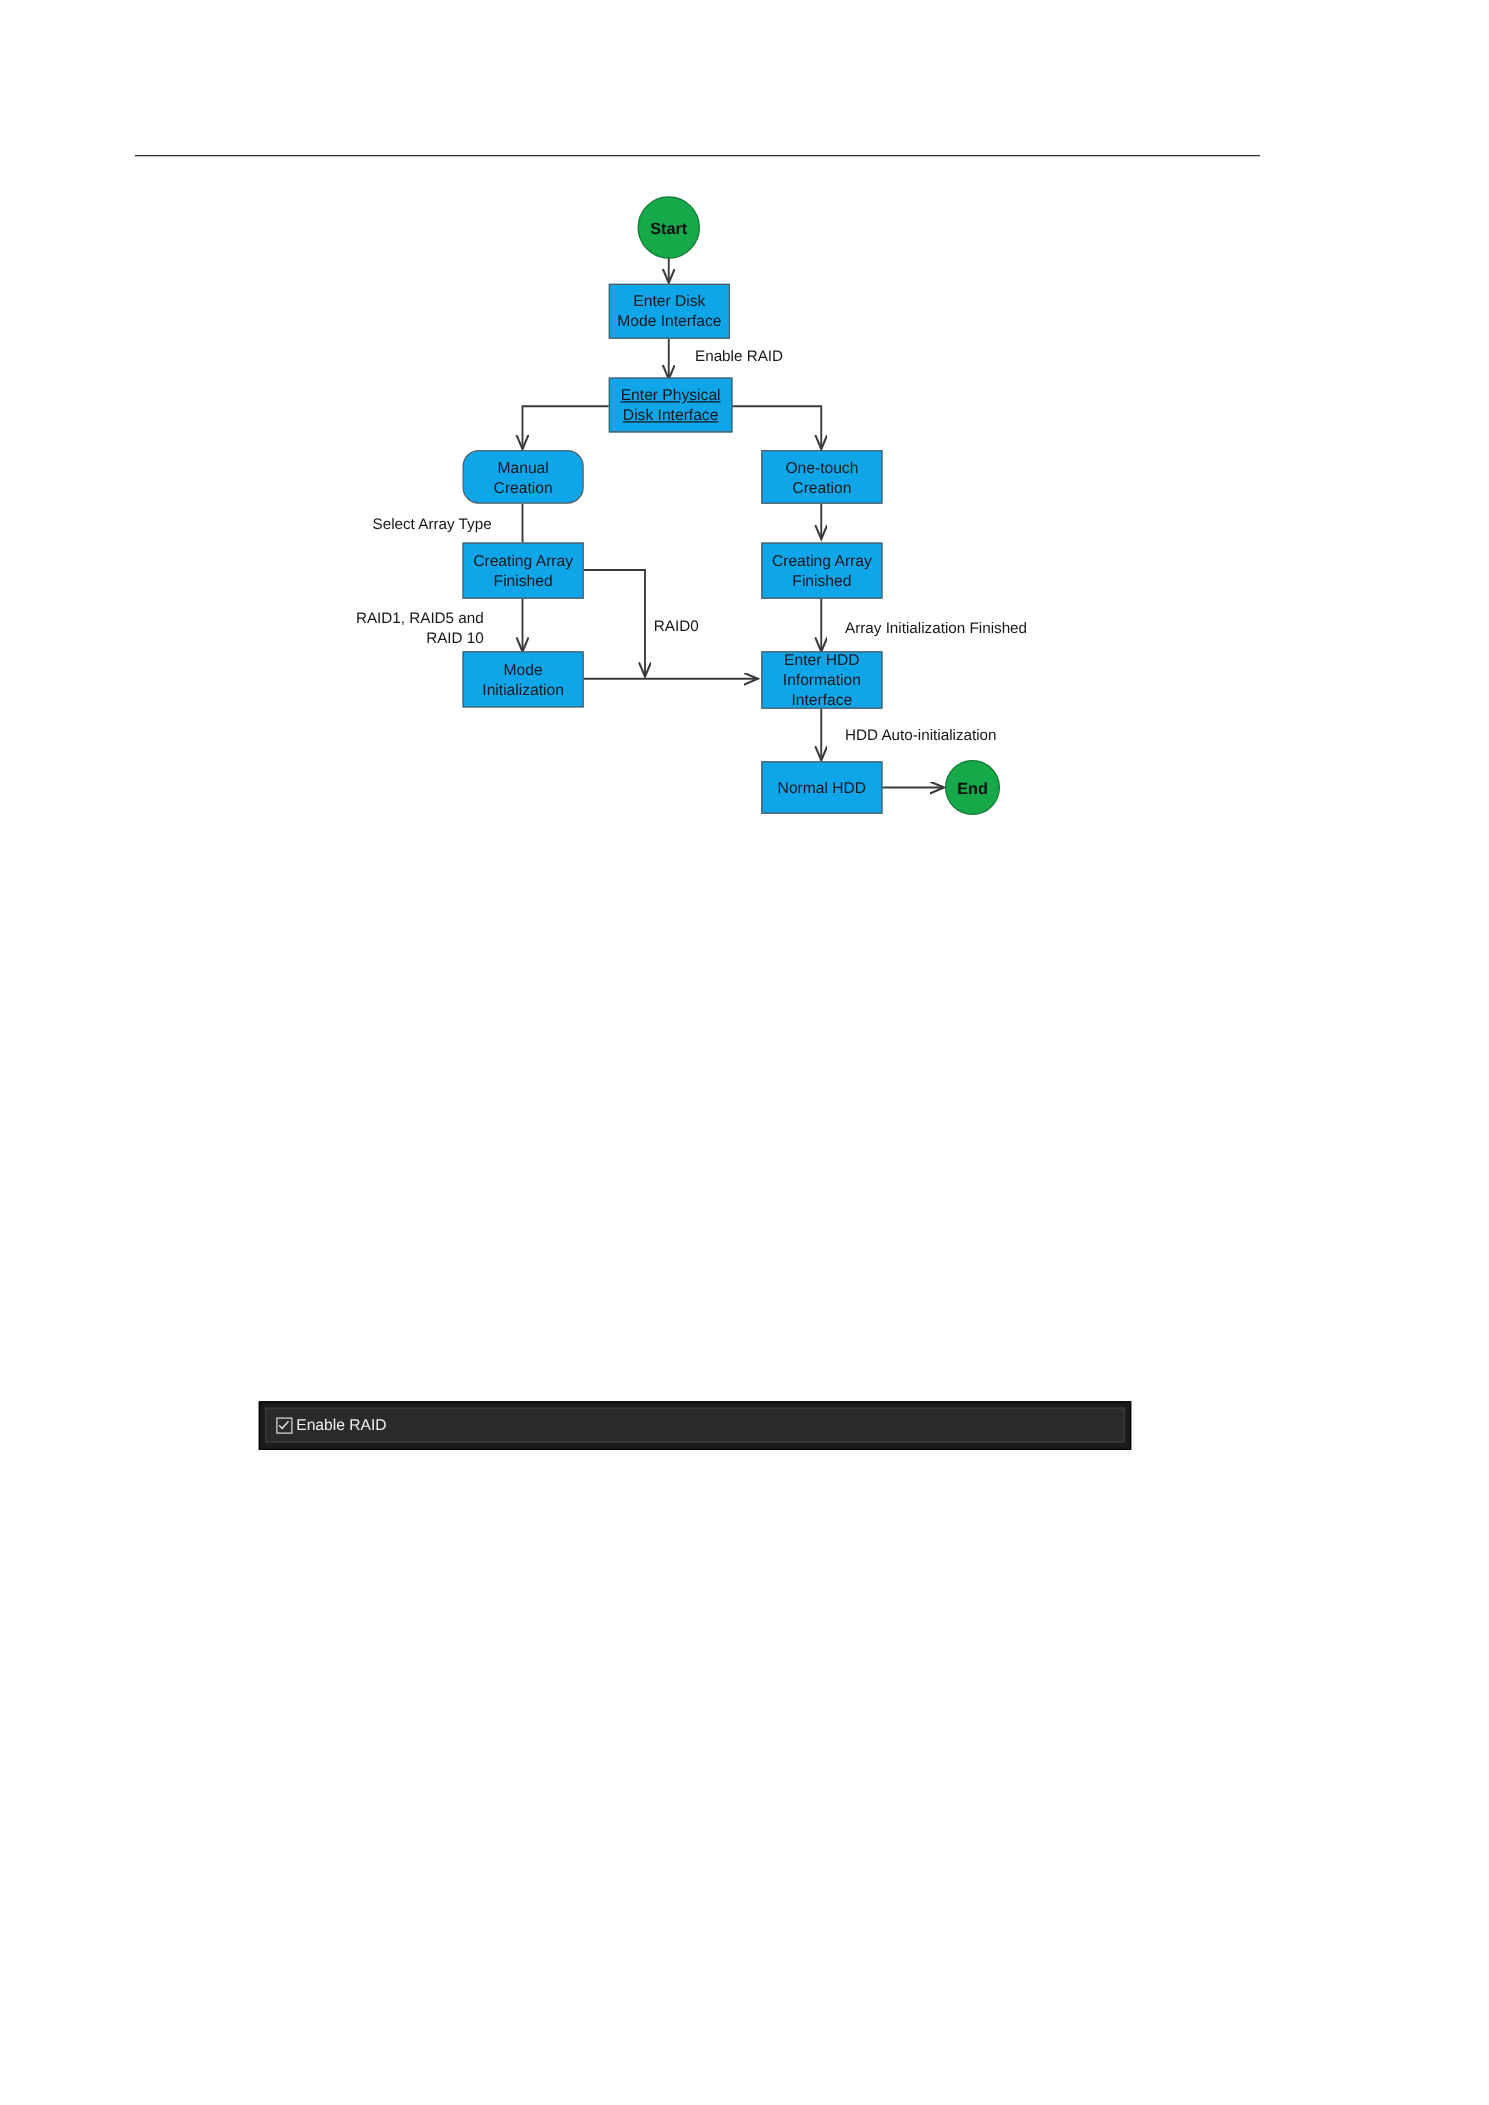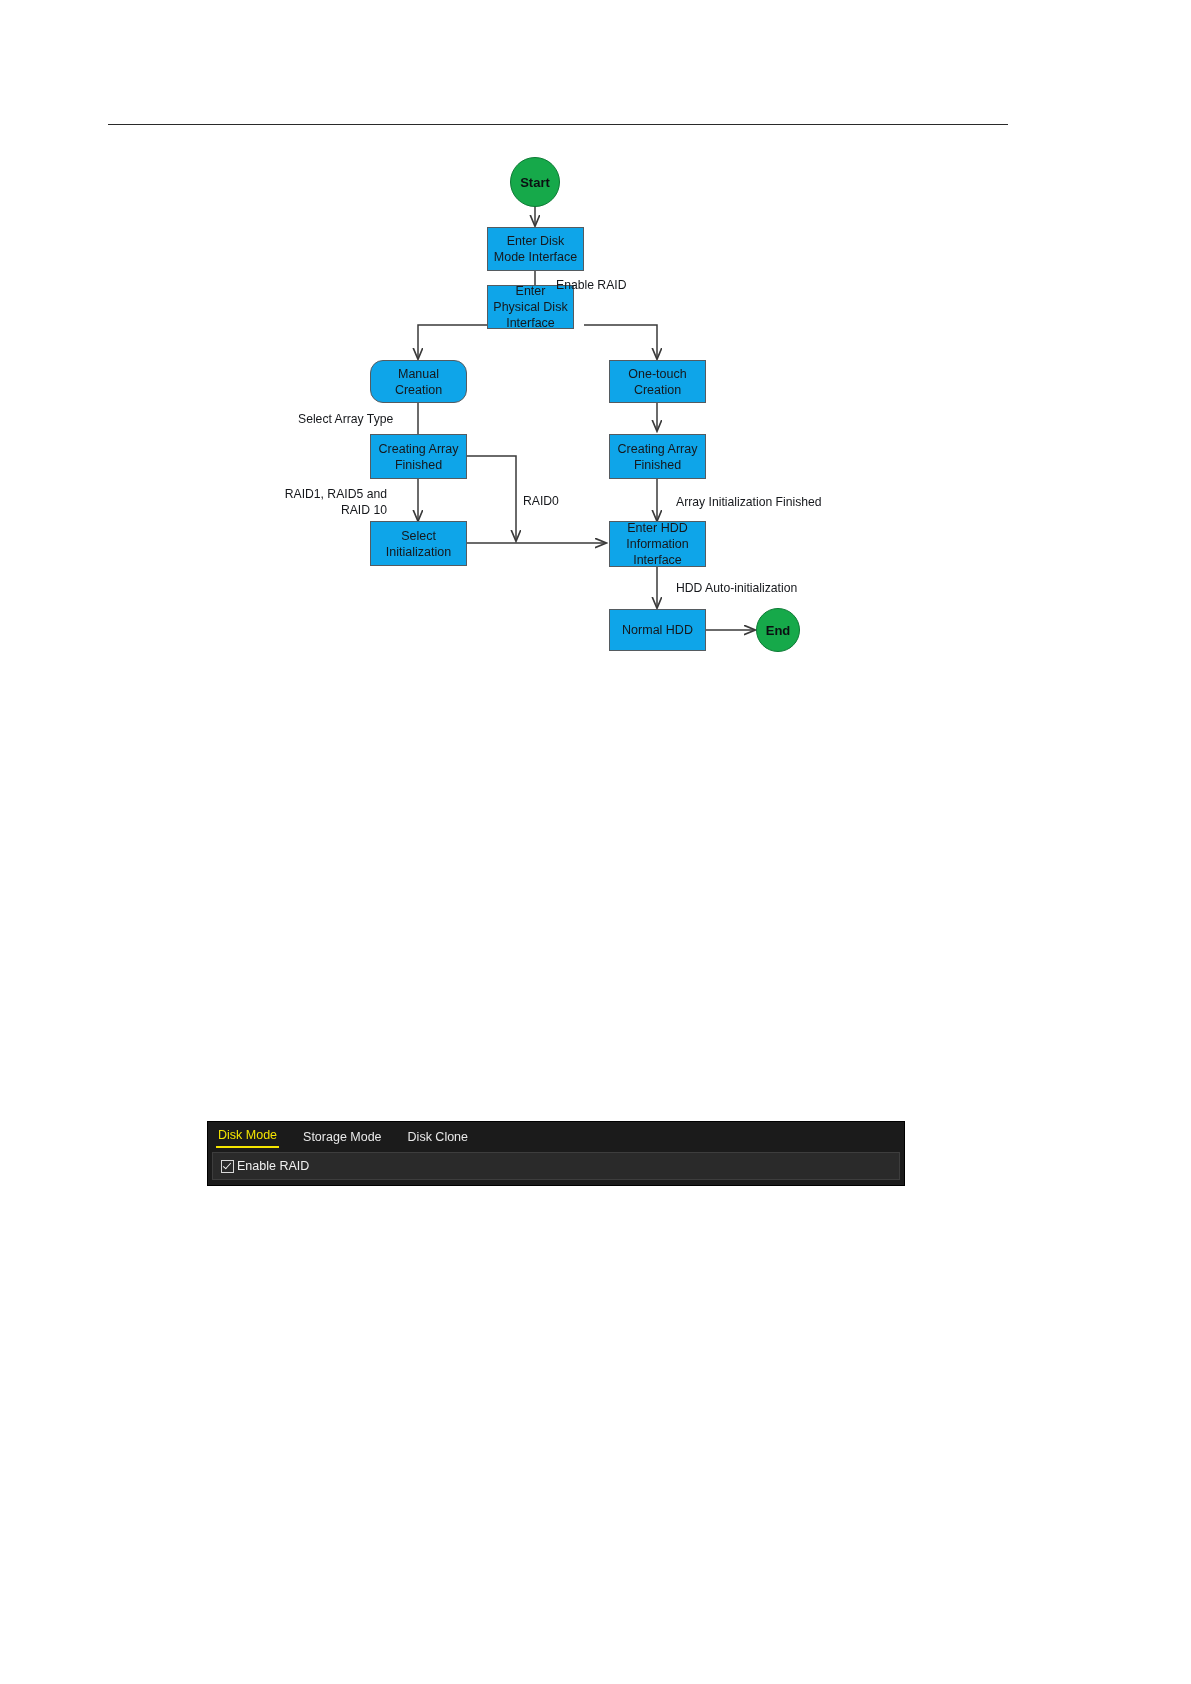--- a/index.html
+++ b/index.html
@@ -198,42 +198,42 @@
   </svg>
 
   <div class="terminator" style="left:510px; top:157px; width:50px; height:50px;">
     <span>Start</span>
   </div>
 
   <div class="node" style="left:487px; top:227px; width:97px; height:44px;">
     <span>Enter Disk Mode Interface</span>
   </div>
 
-  <div class="node" style="left:487px; top:285px; width:87px; height:44px;">
+  <div class="node" style="left:487px; top:302px; width:99px; height:44px;text-decoration:underline;">
     <span>Enter Physical Disk Interface</span>
   </div>
 
   <div class="node" style="left:370px; top:360px; width:97px; height:43px;border-radius:13px;">
     <span>Manual Creation</span>
   </div>
 
   <div class="node" style="left:609px; top:360px; width:97px; height:43px;">
     <span>One-touch Creation</span>
   </div>
 
   <div class="node" style="left:370px; top:434px; width:97px; height:45px;">
     <span>Creating Array Finished</span>
   </div>
 
   <div class="node" style="left:609px; top:434px; width:97px; height:45px;">
     <span>Creating Array Finished</span>
   </div>
 
   <div class="node" style="left:370px; top:521px; width:97px; height:45px;">
-    <span>Select Initialization</span>
+    <span>Mode Initialization</span>
   </div>
 
   <div class="node" style="left:609px; top:521px; width:97px; height:46px;text-align:center;">
     <span>Enter HDD Information Interface</span>
   </div>
 
   <div class="node" style="left:609px; top:609px; width:97px; height:42px;">
     <span>Normal HDD</span>
   </div>
 
@@ -248,30 +248,19 @@
   <div class="edge-label two-line" style="left:262px; top:487px; width:125px; text-align:right;">RAID1, RAID5 and RAID 10</div>
 
   <div class="edge-label" style="left:523px; top:494px;">RAID0</div>
 
   <div class="edge-label" style="left:676px; top:495px;">Array Initialization Finished</div>
 
   <div class="edge-label" style="left:676px; top:581px;">HDD Auto-initialization</div>
 </div>
 
 <div class="device-panel">
-  <div class="panel-tabs">
-    <div class="panel-tab active">
-      <span>Disk Mode</span>
-    </div>
-    <div class="panel-tab">
-      <span>Storage Mode</span>
-    </div>
-    <div class="panel-tab">
-      <span>Disk Clone</span>
-    </div>
-  </div>
   <div class="panel-body">
     <label class="checkbox-row">
       <span class="checkbox-box"></span>
       <span class="checkbox-label">Enable RAID</span>
     </label>
   </div>
 </div>
 
 </body></html>

